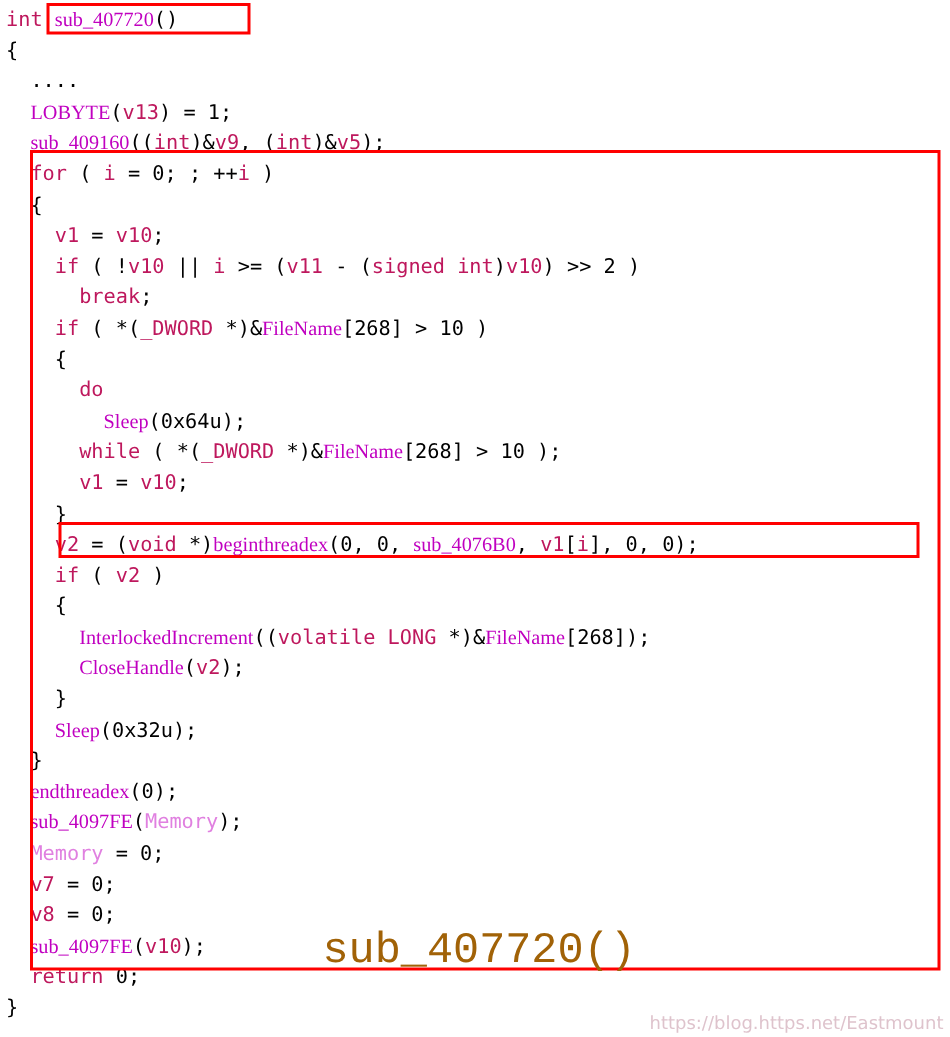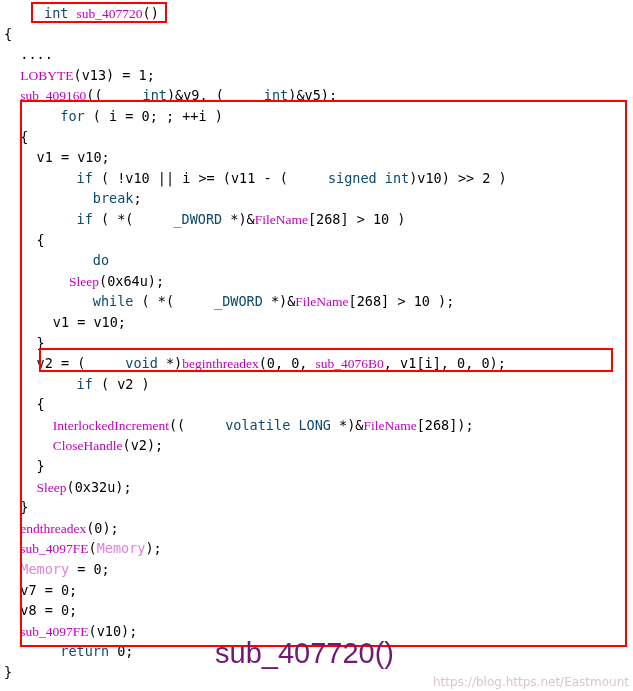--- a/index.html
+++ b/index.html
@@ -23,23 +23,23 @@
     font-family: "DejaVu Sans Mono", monospace;
     font-size: 13.5px;
     line-height: 20.6px;
     color: #000000;
     white-space: pre;
     padding: 3px 0 0 4px;
     box-sizing: border-box;
   }
   .ln { display: block; height: 20.6px; }
   
-  .kw   { color: #0c4a6e; margin-left: 40px; }   
+  .kw   { color: #be185d; }   
   .fn   { color: #c000c0; font-family: Liberation Serif, serif; }   
-  .var  { color: #000000; }   
+  .var  { color: #be185d; }   
   .plain{ color: #000000; }
   .mem  { color: #e080e0; }   
 
   
   .redbox {
     position: absolute;
     border: 2px solid #ff0000;
     box-sizing: border-box;
     pointer-events: none;
   }
@@ -48,24 +48,24 @@
   }
   #box-main {
     left: 20px; top: 100px; width: 607px; height: 547px;
   }
   #box-beginthreadex {
     left: 39px; top: 348px; width: 574px; height: 24px;
   }
   #caption {
     position: absolute;
     left: 215px;
-    top: 637px;
-    font-family: Liberation Sans, sans-serif;
+    top: 617px;
+    font-family: Liberation Mono, monospace;
     font-size: 29px;
-    color: #701a75;
+    color: #a16207;
     letter-spacing: 0px;
   }
   #watermark {
     position: absolute;
     right: 4px;
     bottom: 2px;
     font-family: "DejaVu Sans", sans-serif;
     font-size: 12px;
     color: #d9b9c4;
     opacity: 0.85;

